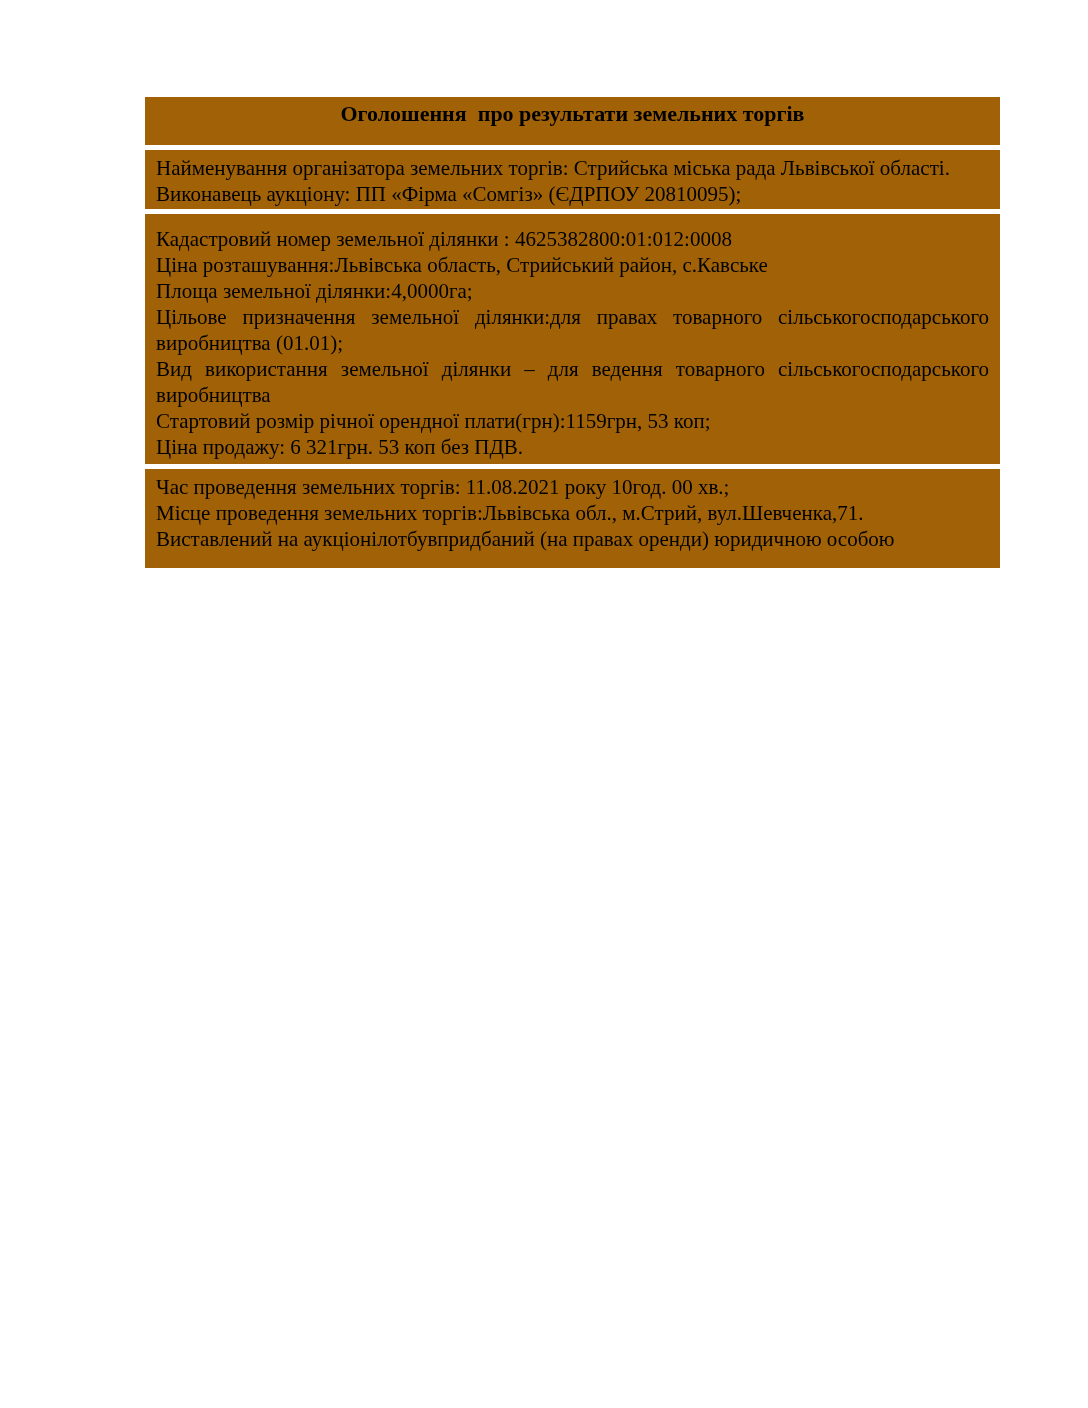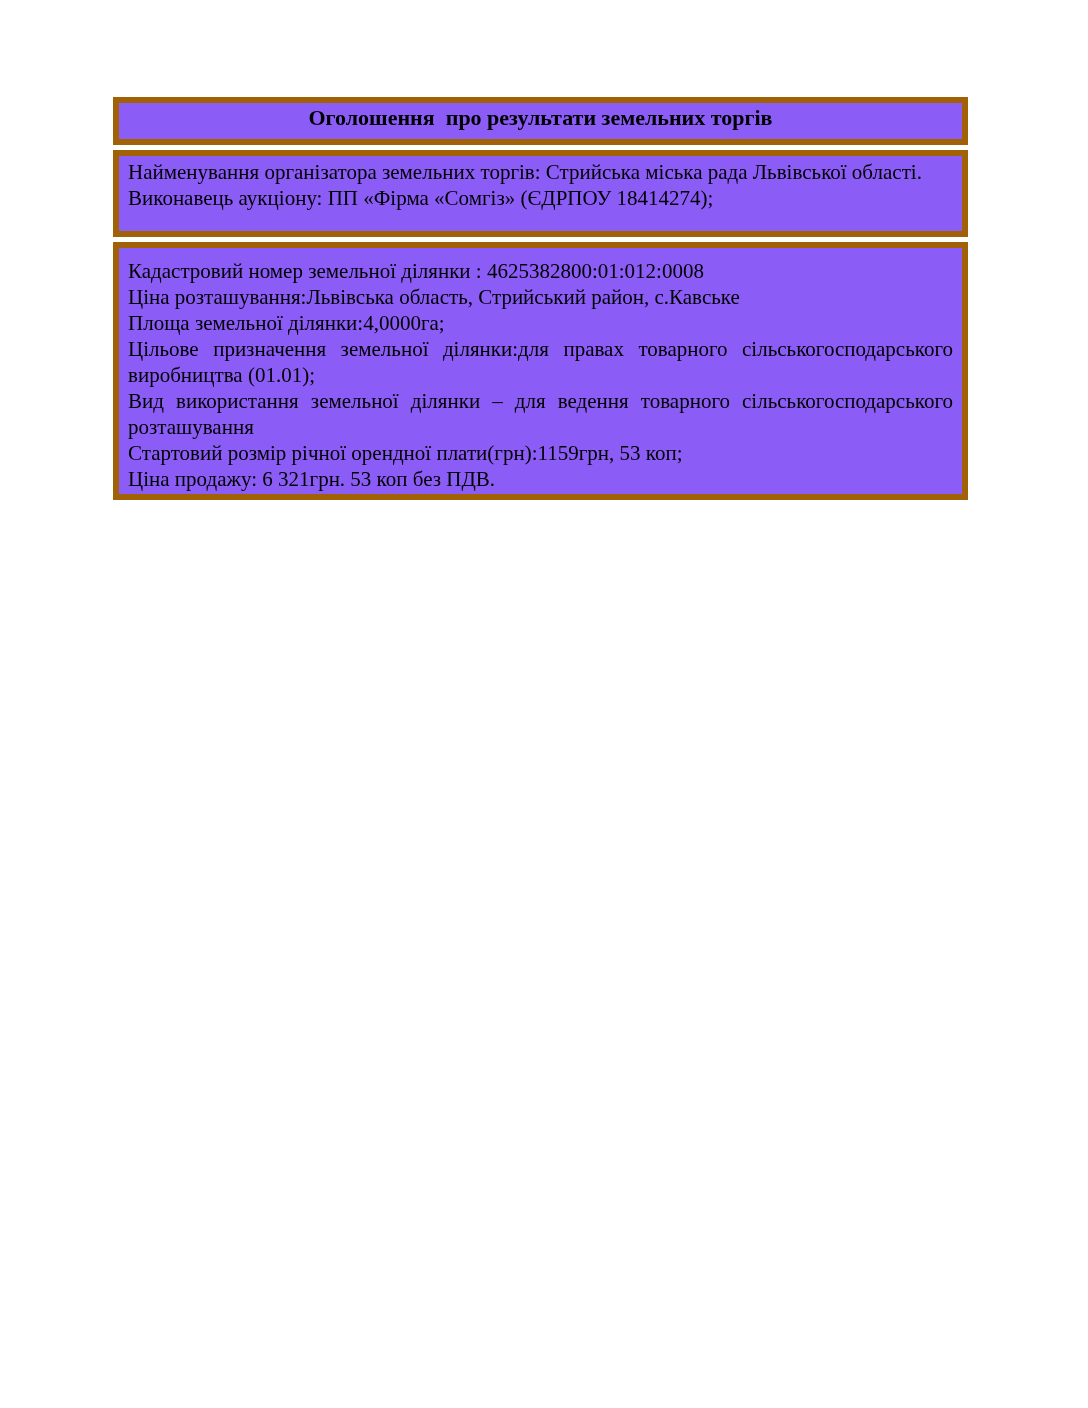--- a/index.html
+++ b/index.html
@@ -18,43 +18,44 @@
   .doc-table {
     position: absolute;
     left: 113px;
     top: 97px;
     width: 855px;
     box-sizing: border-box;
   }
   .box {
     box-sizing: border-box;
     width: 100%;
-    border: 6px solid #a16207;
-    background: #8b5cf6;
+    border: 2px solid #a16207;
+    background: #a16207;
+    margin-left: 32px;
   }
   .box + .box {
     margin-top: 5px;
   }
   .title-box {
     height: 48px;
     padding: 2px 8px;
   }
   .title {
     font-size: 22px;
     line-height: 26px;
     font-weight: bold;
     text-align: center;
     white-space: pre-wrap;
   }
   .section {
     padding: 3px 9px 4px 9px;
     font-size: 21px;
     line-height: 26px;
   }
-  .section-organizer { padding-bottom: 20px; }
+  .section-organizer { padding-bottom: 0; }
   .section-parcel   { padding-top: 10px; padding-bottom: 2px; }
   .section-auction  { padding-bottom: 14px; }
   .line {
     text-align: left;
     white-space: normal;
   }
   .line.stretch {
     text-align: justify;
     text-align-last: justify;
   }
@@ -63,29 +64,34 @@
 <body>
 
 <div class="doc-table">
 
   <div class="box title-box">
     <div class="title">Оголошення  про результати земельних торгів</div>
   </div>
 
   <div class="box section section-organizer">
       <div class="line">Найменування організатора земельних торгів: Стрийська міська рада Львівської області.</div>
-      <div class="line">Виконавець аукціону: ПП «Фірма «Сомгіз» (ЄДРПОУ 18414274);</div>
+      <div class="line">Виконавець аукціону: ПП «Фірма «Сомгіз» (ЄДРПОУ 20810095);</div>
     </div>
 
   <div class="box section section-parcel">
       <div class="line">Кадастровий номер земельної ділянки : 4625382800:01:012:0008</div>
       <div class="line">Ціна розташування:Львівська область, Стрийський район, с.Кавське</div>
       <div class="line">Площа земельної ділянки:4,0000га;</div>
       <div class="line stretch">Цільове призначення земельної ділянки:для правах товарного сільськогосподарського</div>
       <div class="line">виробництва (01.01);</div>
       <div class="line stretch">Вид використання земельної ділянки – для ведення товарного сільськогосподарського</div>
-      <div class="line">розташування</div>
+      <div class="line">виробництва</div>
       <div class="line">Стартовий розмір річної орендної плати(грн):1159грн, 53 коп;</div>
       <div class="line">Ціна продажу: 6 321грн. 53 коп без ПДВ.</div>
     </div>
 
+  <div class="box section section-auction">
+      <div class="line">Час проведення земельних торгів: 11.08.2021 року 10год. 00 хв.;</div>
+      <div class="line">Місце проведення земельних торгів:Львівська обл., м.Стрий, вул.Шевченка,71.</div>
+      <div class="line">Виставлений на аукціонілотбувпридбаний (на правах оренди) юридичною особою</div>
+    </div>
 
 </div>
 
 </body></html>

